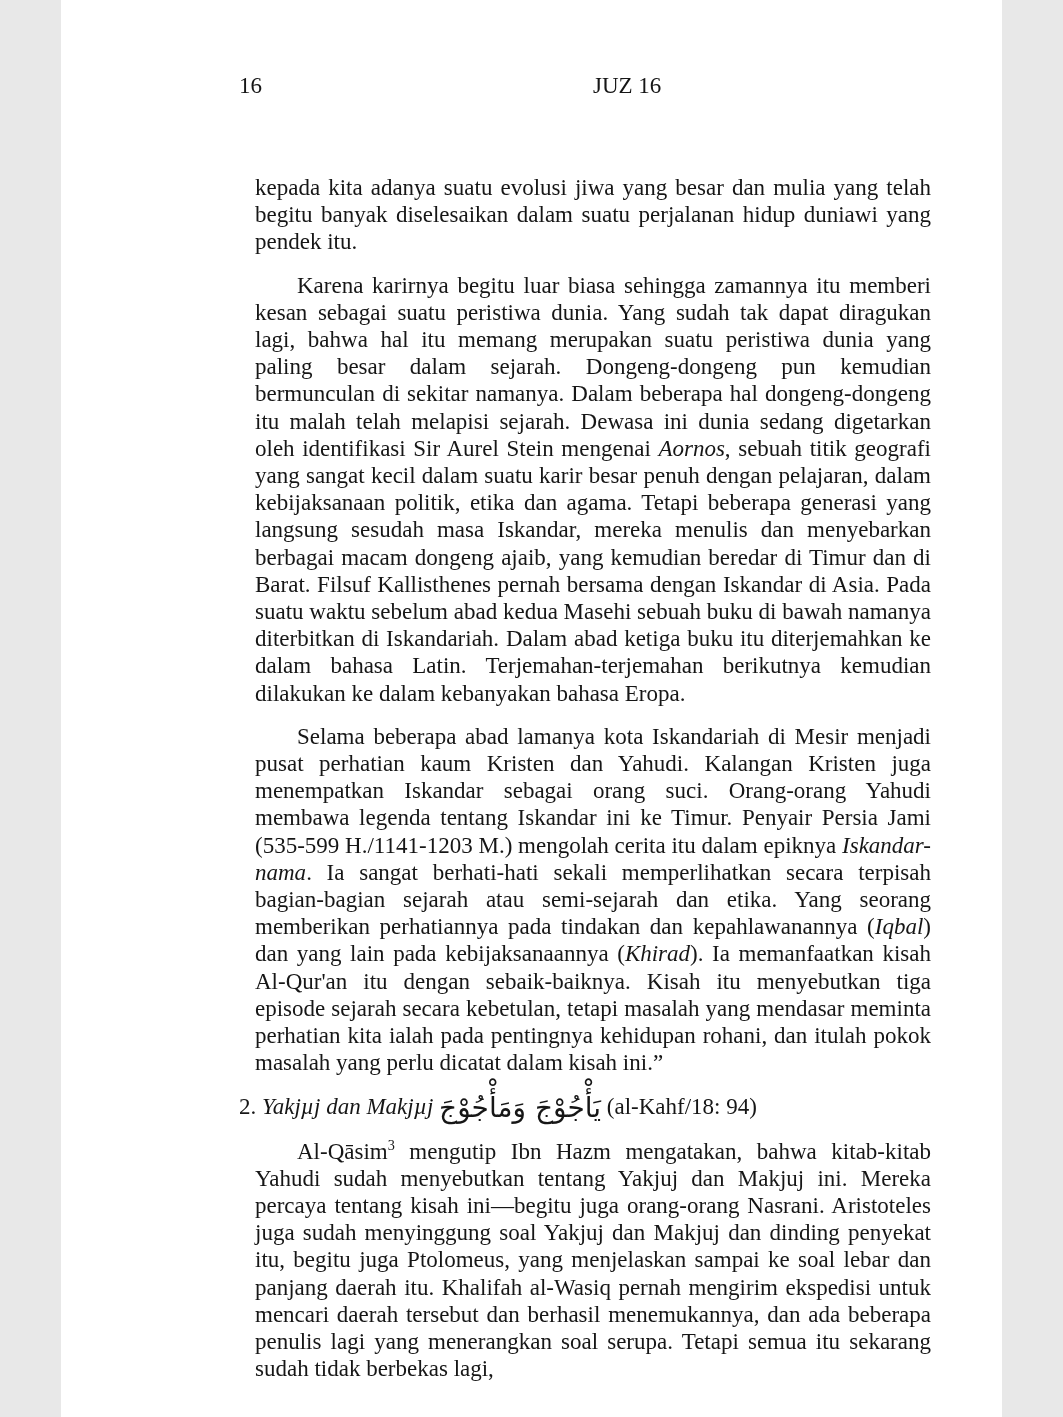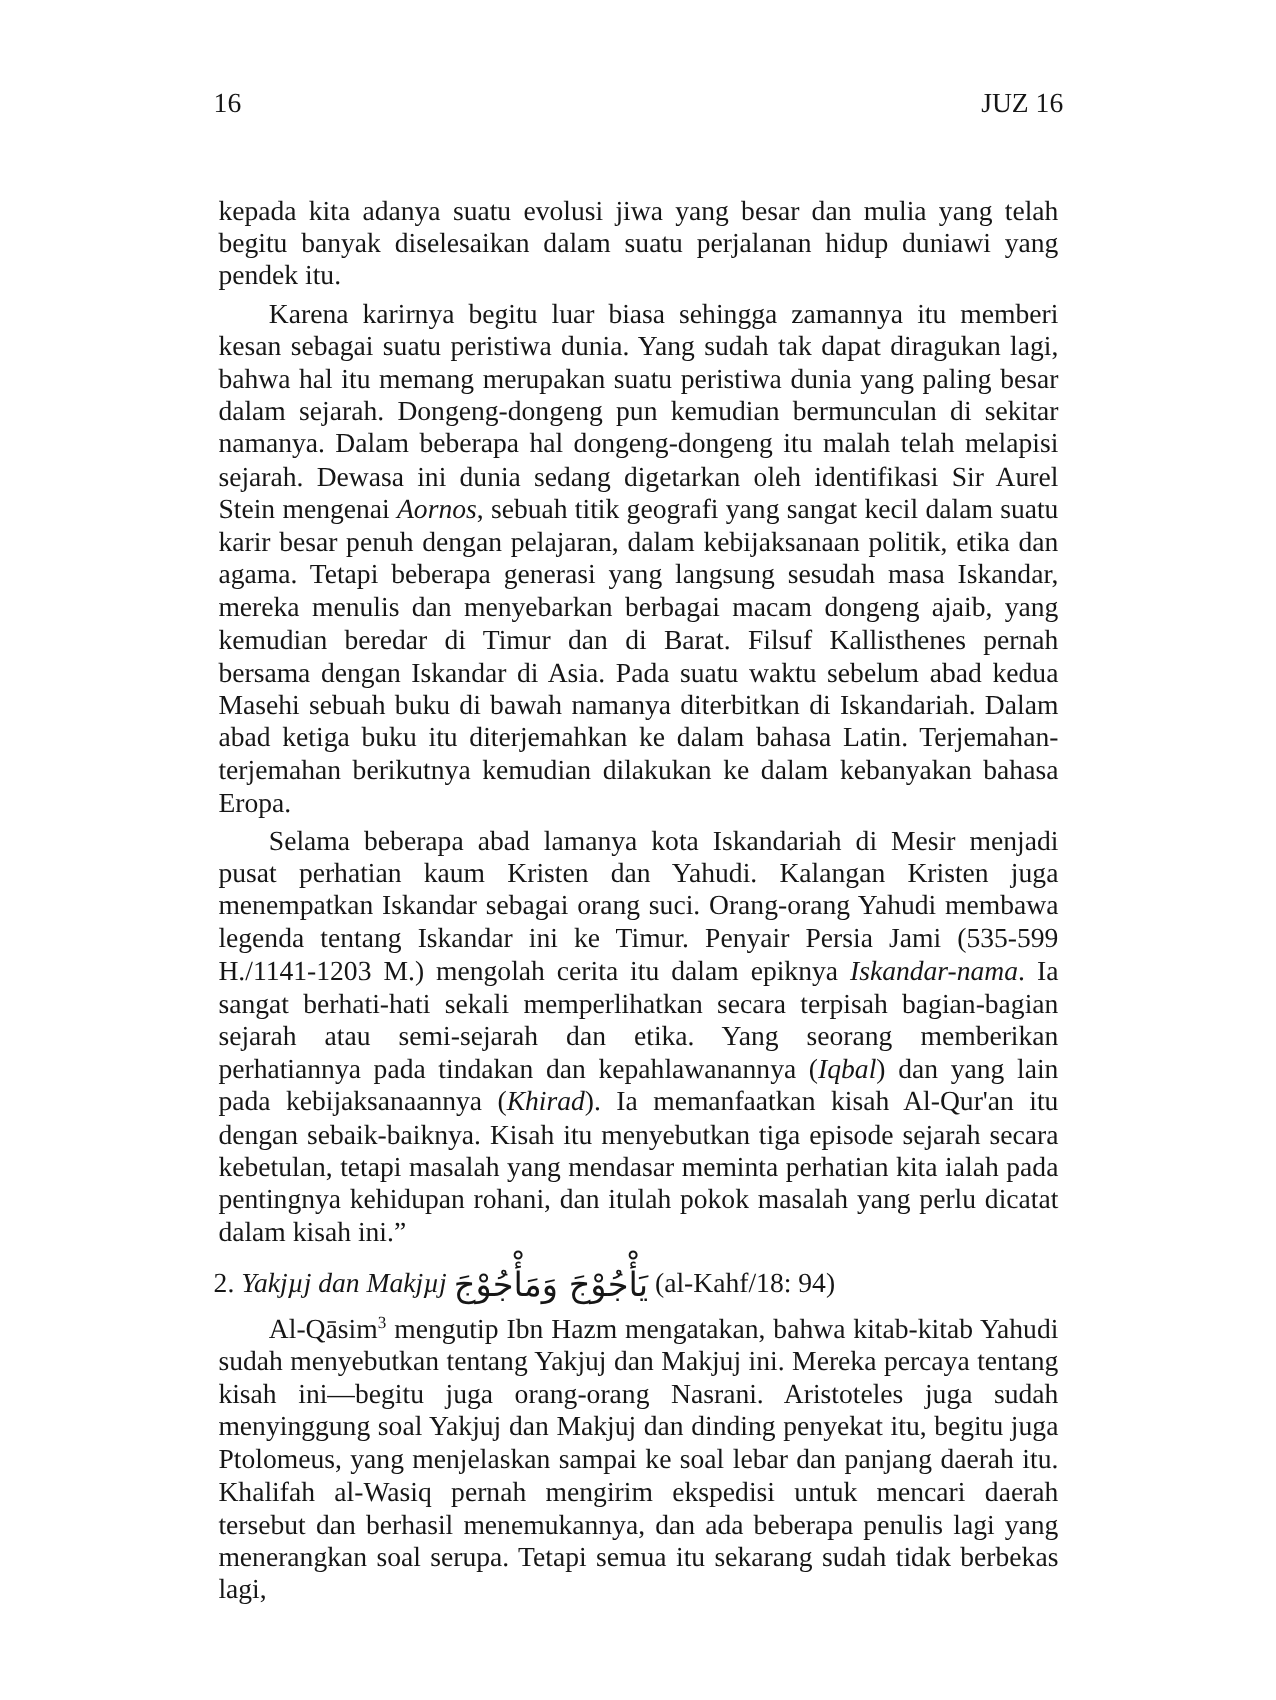--- a/index.html
+++ b/index.html
@@ -1,49 +1,49 @@
 <!DOCTYPE html>
 <html><head>
 <meta charset="utf-8">
 <style>
   html, body { margin: 0; padding: 0; background: #e8e8e8; }
   .page {
     position: relative;
-    width: 1063px;
+    width: 941px;
     height: 1417px;
     margin: 0 auto;
     background: #ffffff;
     color: #161616;
     font-family: "Liberation Serif", serif;
     overflow: hidden;
   }
   .pageheader {
     position: absolute;
     top: 72px;
     left: 178px;
     width: 708px;
     display: flex;
     justify-content: space-between;
     align-items: baseline;
     font-size: 23px;
     line-height: 27px;
   }
   .pageheader .h-left  { flex: 1; text-align: left; }
   .pageheader .h-center{ flex: 1; text-align: center; letter-spacing: 0.5px; }
-  .pageheader .h-right { flex: 1; text-align: right; }
+  .pageheader .h-right { flex: 1; }
   .body {
     position: absolute;
     top: 158px;
     left: 178px;
     width: 708px;
     font-size: 23px;
     line-height: 27.2px;
     text-align: justify;
   }
-  .body p { margin: 4px; padding: 0; }
+  .body p { margin: 16px; padding: 0; }
   p.para.indent { text-indent: 42px; }
   p.heading {
     margin: 15px 0 9px 0;
     text-align: left;
     text-indent: 0;
   }
   .arabic {
     font-family: "DejaVu Sans", sans-serif;
     font-size: 28px;
     line-height: 1;

